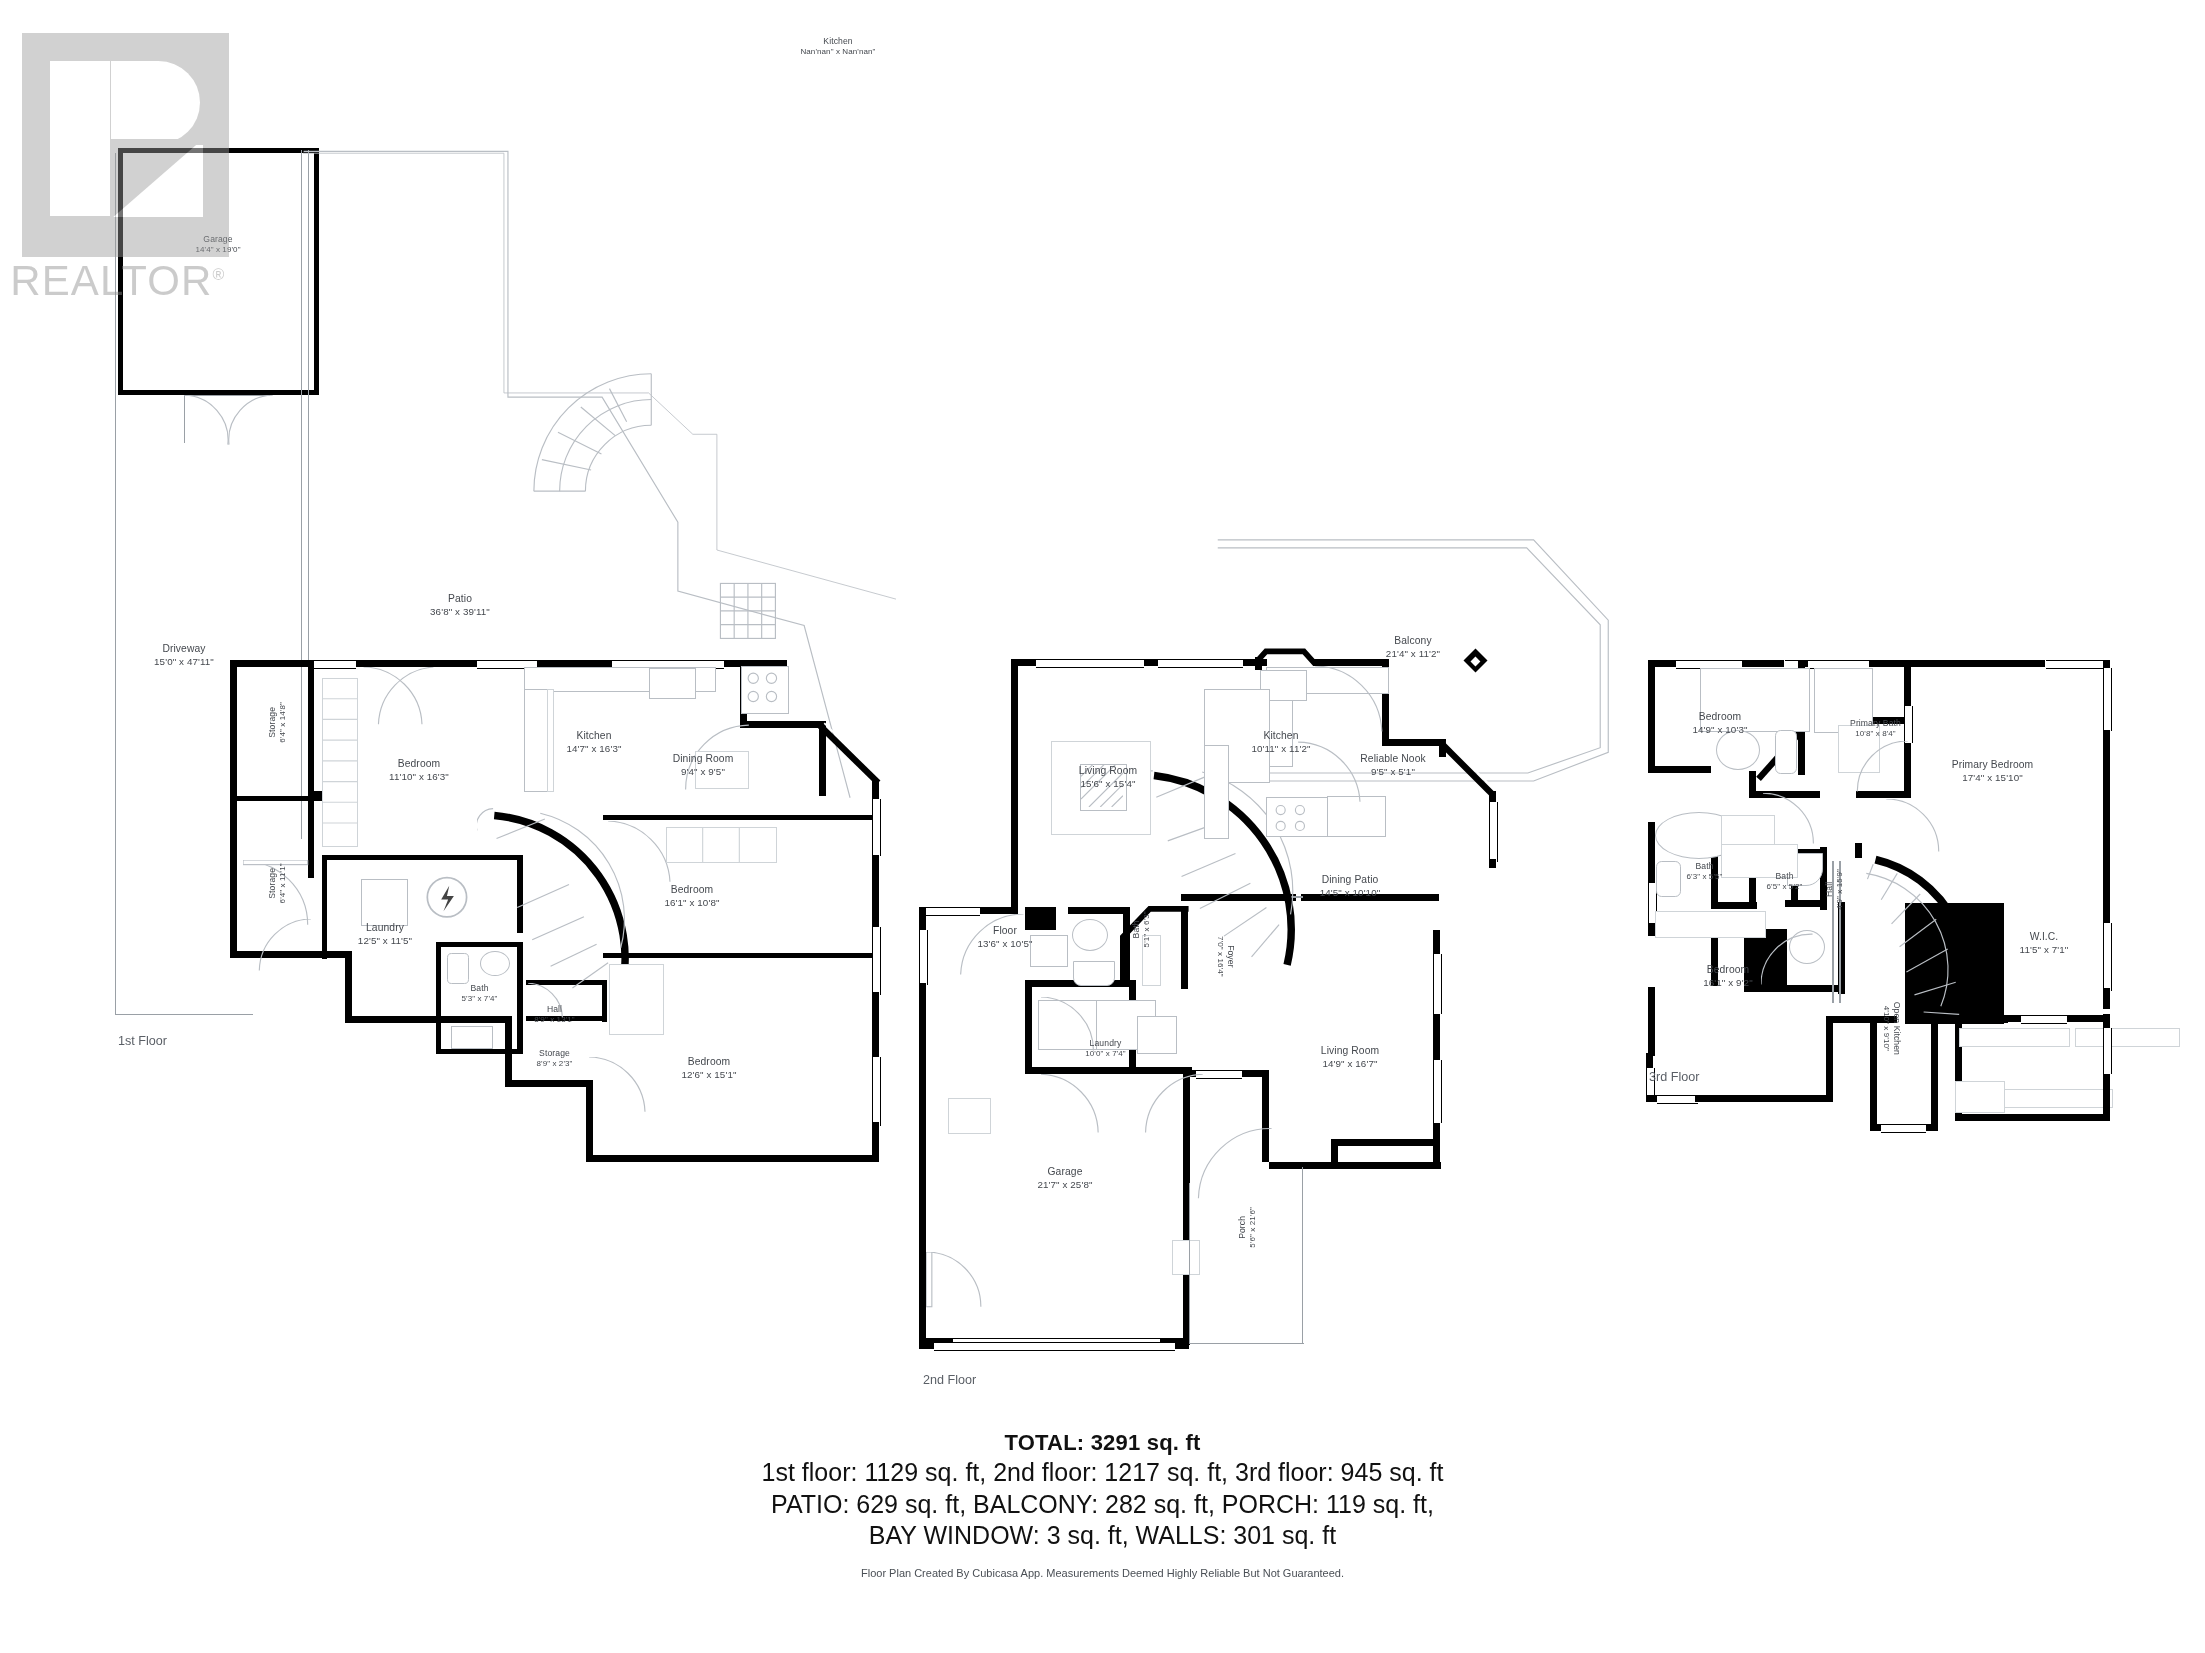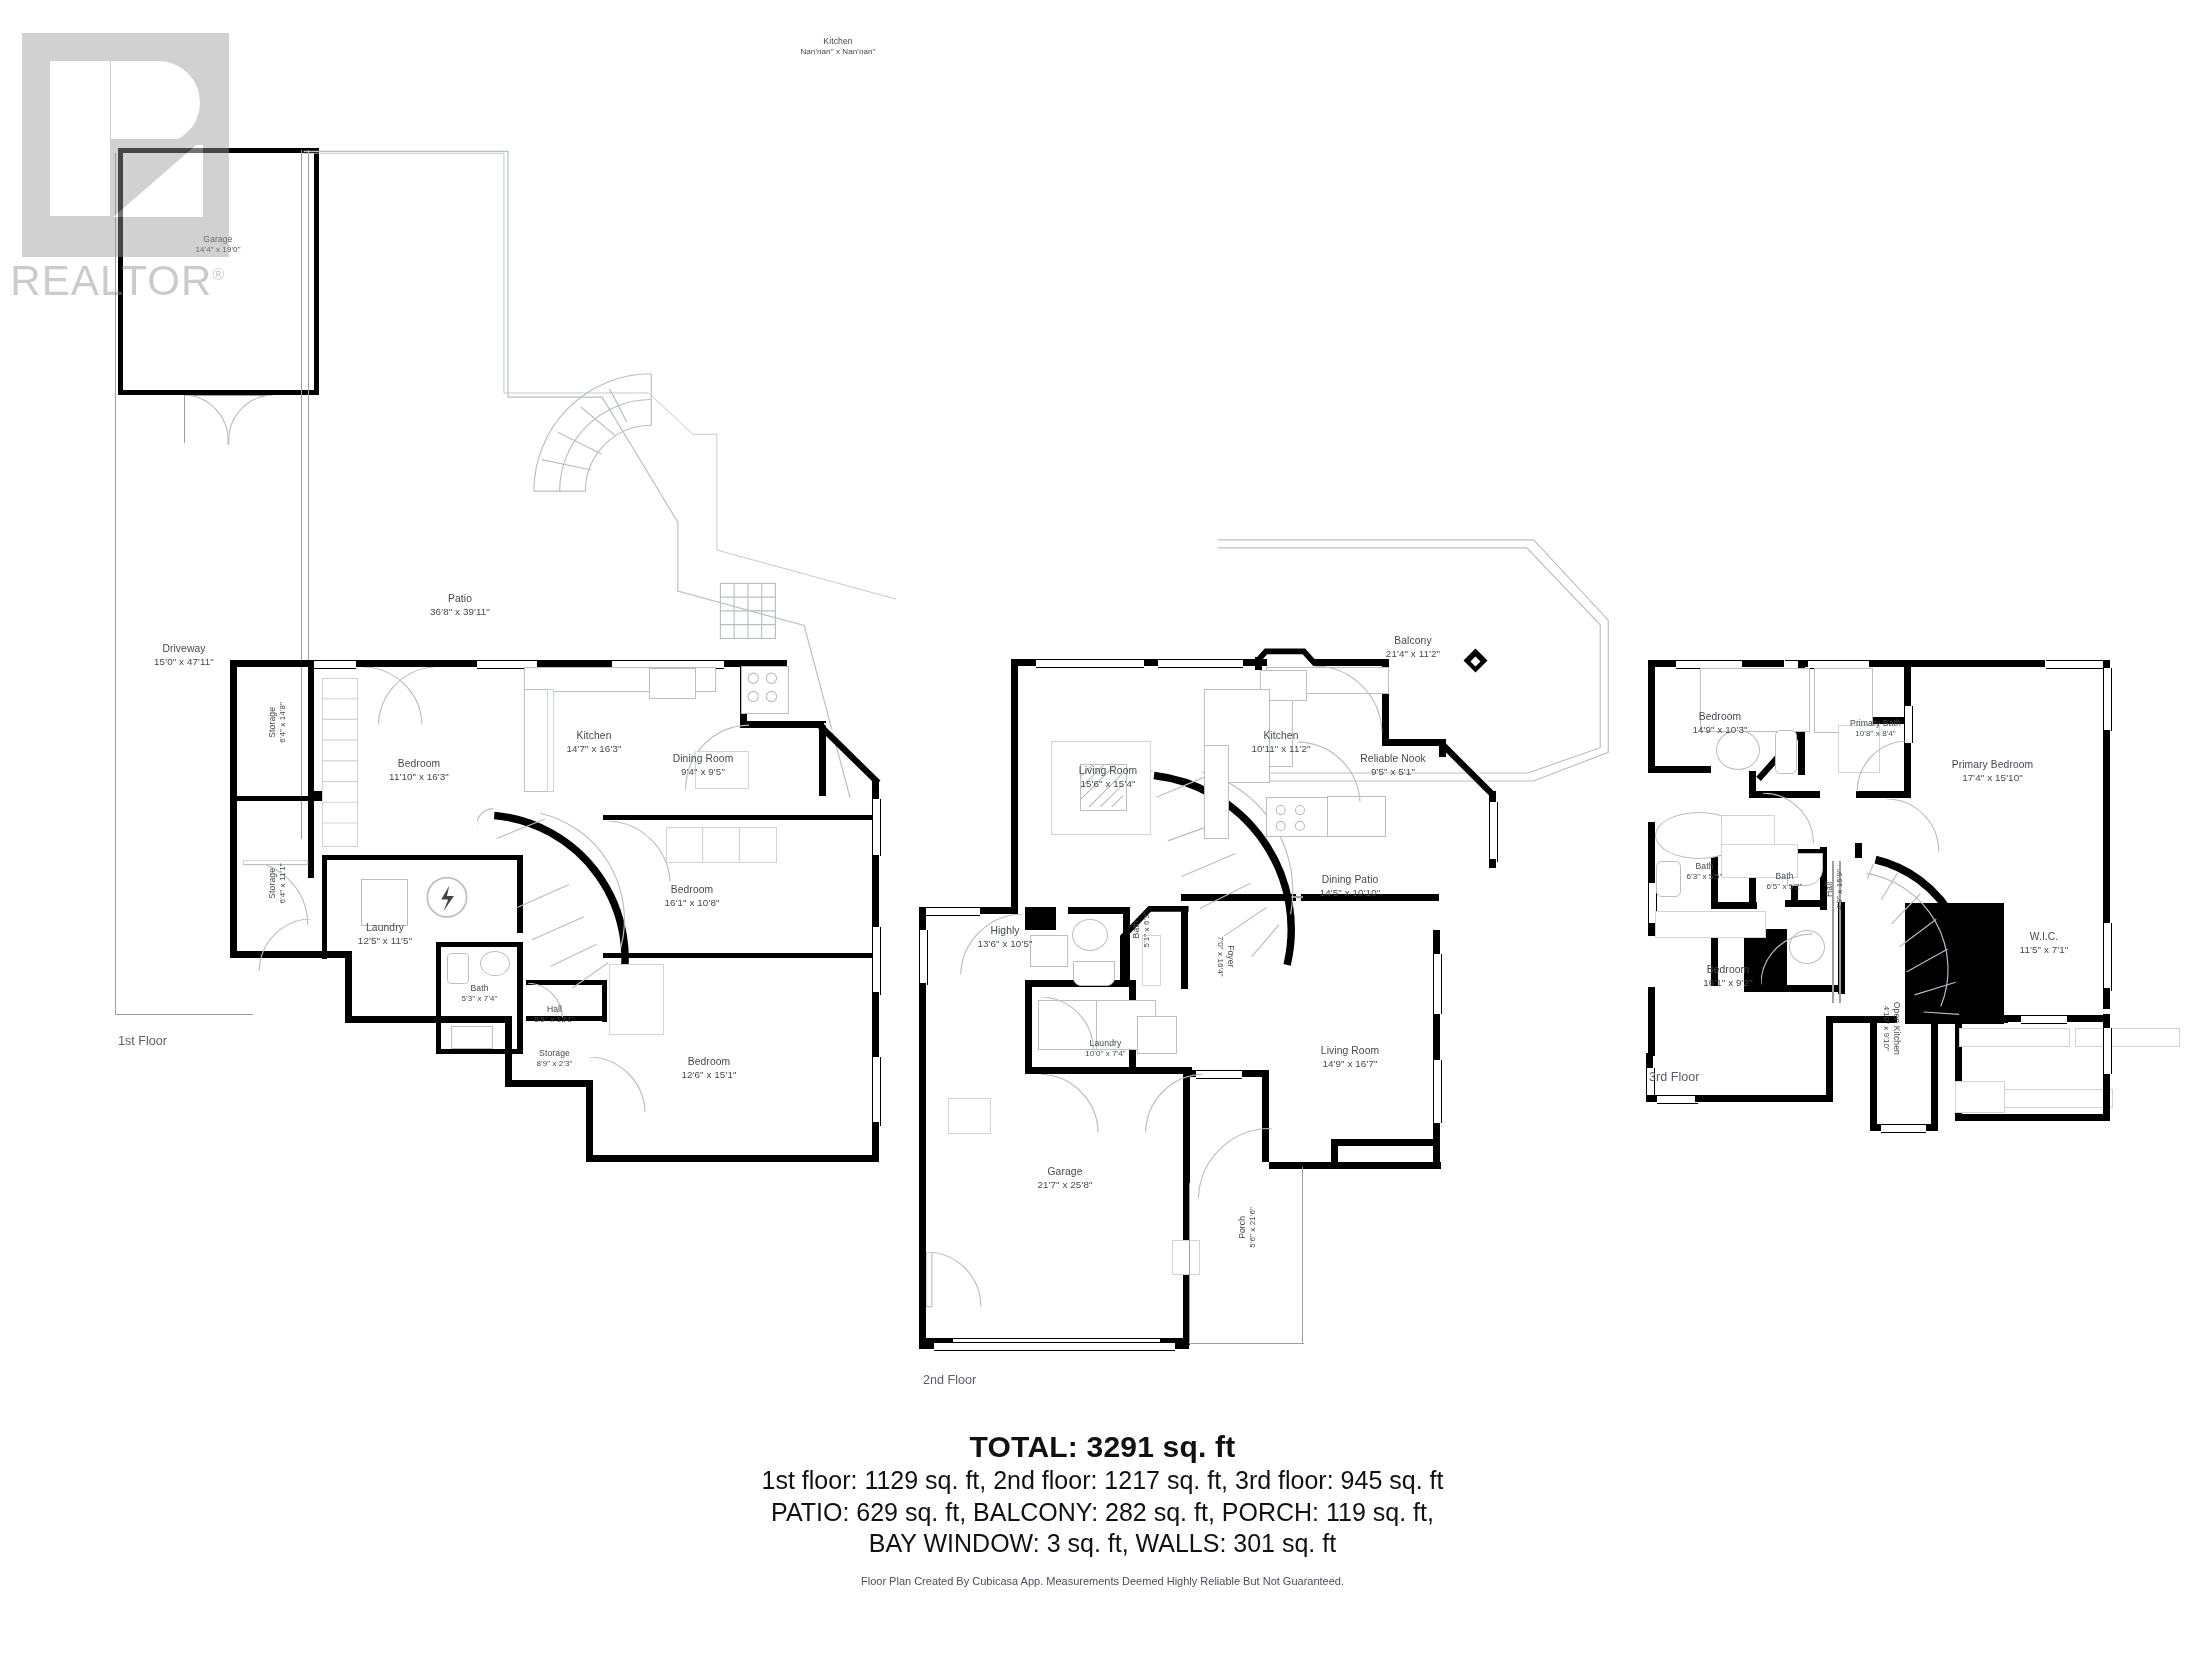--- a/index.html
+++ b/index.html
@@ -35,21 +35,21 @@
                  border-radius:0 46px 46px 0;}
   #realtor .gap{position:absolute;left:101px;top:118px;width:92px;height:72px;background:#fff;}
   #realtor .leg{position:absolute;left:101px;top:112px;width:0;height:0;
                 border-left:92px solid #9a9a9a;border-bottom:80px solid transparent;}
   #realtor .wordmark{position:absolute;left:0;top:230px;width:230px;
                      font-size:42px;letter-spacing:1.1px;color:#8e8e8e;font-family:"Liberation Sans",sans-serif;}
   #realtor .reg{font-size:16px;vertical-align:super;}
 
   
   #footer{position:absolute;left:0;right:0;top:1430px;text-align:center;color:#111;}
-  #footer .total{font-size:30px;font-weight:bold;letter-spacing:0.2px;}
+  #footer .total{font-size:22px;font-weight:bold;letter-spacing:0.2px;}
   #footer .ln{font-size:25px;margin-top:2.3px;}
   #footer .credit{font-size:11px;color:#4a4f55;margin-top:17px;}
 </style>
 </head>
 <body>
 
 <div class="lbl xs" style="left:752px;top:36px;width:172px;">
   <span class="nm">Kitchen</span>
   <span class="dm">Nan'nan" x Nan'nan"</span>
 </div>
@@ -470,21 +470,21 @@
   </div>
   <div class="lbl sm" style="left:1281px;top:874px;width:138px;">
     <span class="nm">Dining Patio</span>
     <span class="dm">14'5" x 10'10"</span>
   </div>
   <div class="lbl sm" style="left:1281px;top:1045px;width:138px;">
     <span class="nm">Living Room</span>
     <span class="dm">14'9" x 16'7"</span>
   </div>
   <div class="lbl sm" style="left:942px;top:925px;width:126px;">
-    <span class="nm">Highly</span>
+    <span class="nm">Floor</span>
     <span class="dm">13'6" x 10'5"</span>
   </div>
   <div class="lbl xs rot90" style="left:1092px;top:919px;width:98px;">
     <span class="nm">Bath</span>
     <span class="dm">5'1" x 6'3"</span>
   </div>
   <div class="lbl xs" style="left:1051px;top:1038px;width:109px;">
     <span class="nm">Laundry</span>
     <span class="dm">10'0" x 7'4"</span>
   </div>

